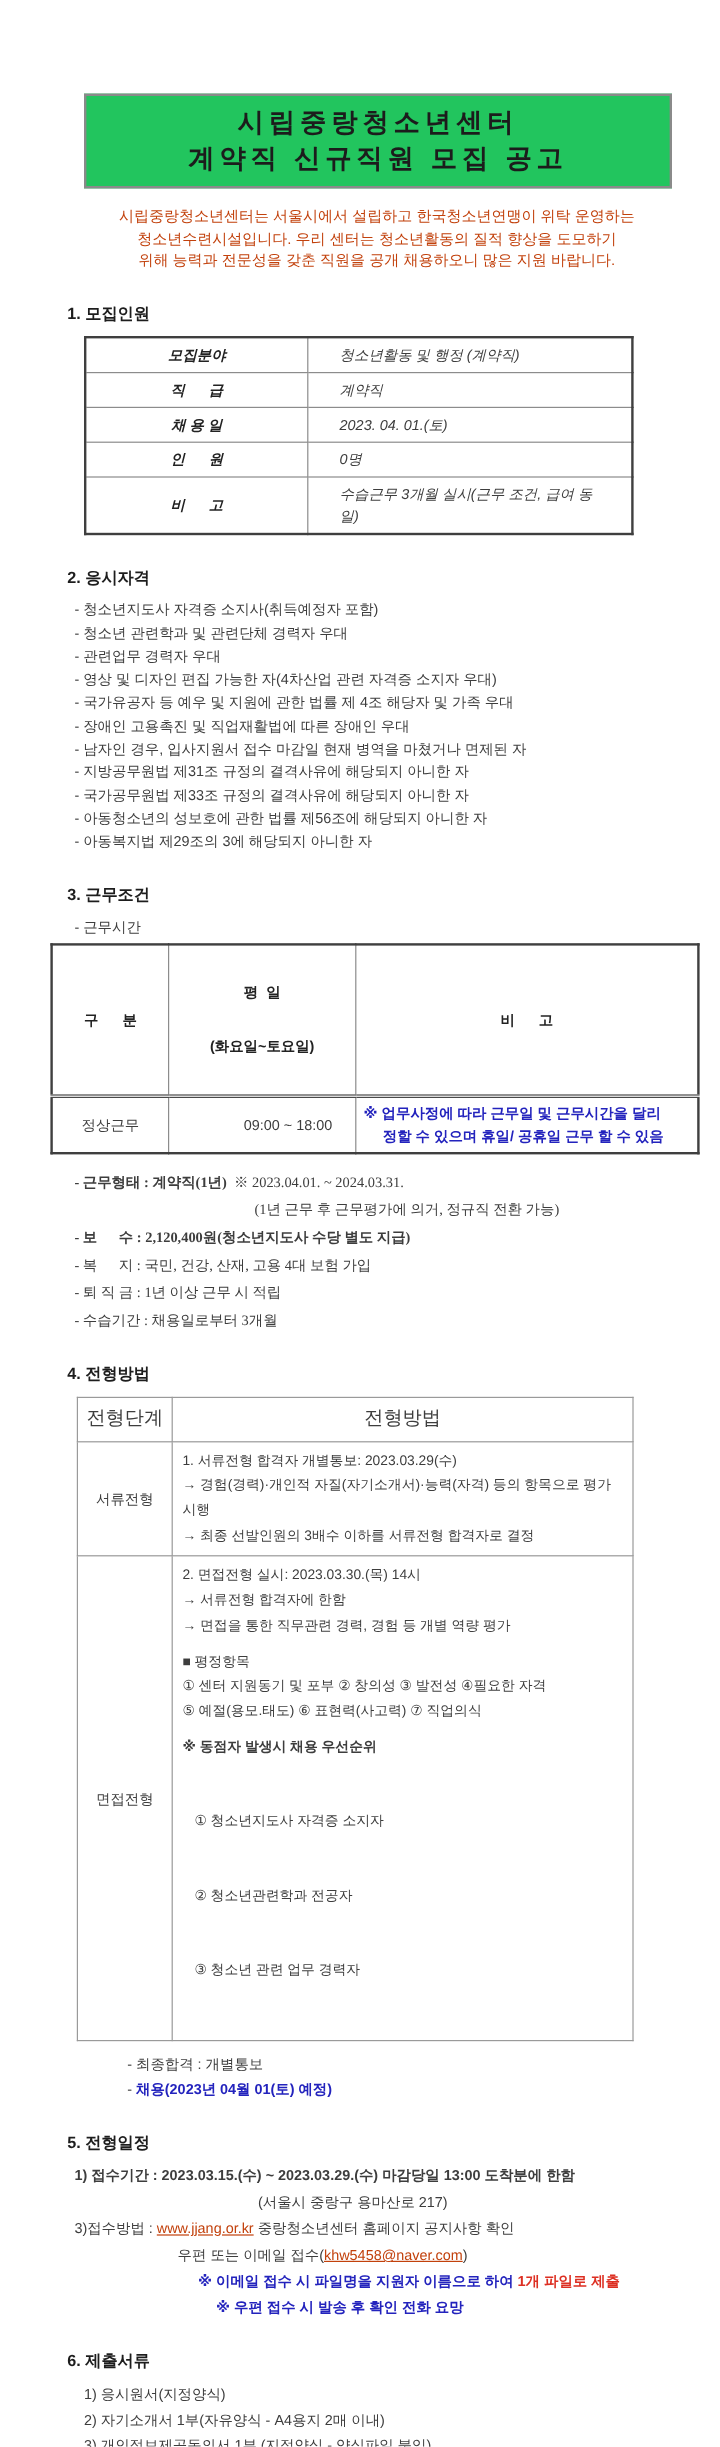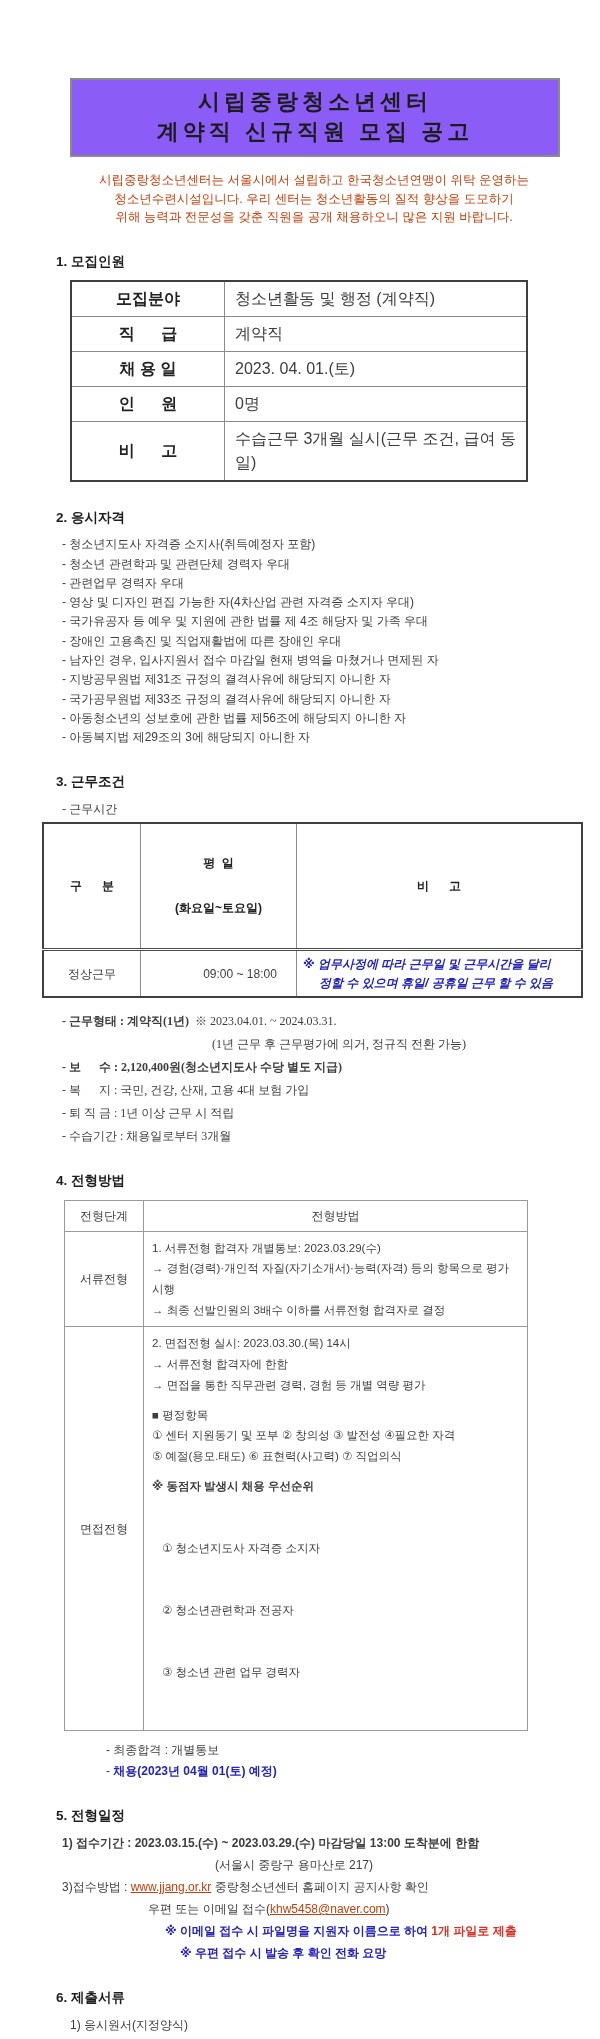--- a/index.html
+++ b/index.html
@@ -5,61 +5,61 @@
   html,body{margin:0;padding:0;}
   body{
     width:600px;height:2039px;overflow:hidden;background:#ffffff;
     font-family:"Liberation Sans","DejaVu Sans",sans-serif;
     color:#3d3d3d;font-size:12px;line-height:1.5;
     -webkit-font-smoothing:antialiased;
   }
   .page{padding:78px 34px 0 62px;}
   
   .title-box{
-    border:2px solid #8a8a8a;background:#8b5cf6;
+    border:2px solid #8a8a8a;background:#22c55e;
     margin:0 6px 14px 8px;padding:7px 4px 9px;
     text-align:center;color:#1c1c1c;
   }
   .title-box .tl{font-size:22px;font-weight:bold;letter-spacing:4px;line-height:1.35;white-space:pre;}
   
   .intro{text-align:center;font-size:12.5px;line-height:1.45;color:#c2410c;margin-bottom:22px;}
   .intro div{white-space:pre-wrap;}
   
   .sec{margin-top:26px;}
   .sec-h{font-size:13.5px;font-weight:bold;color:#1d1d1d;margin:0 0 8px -6px;white-space:pre;}
   .line{white-space:pre-wrap;margin:3px 0;}
   .b{font-weight:bold;}
   .blue{color:#2323bd;}
   .red{color:#dd2f22;}
   a.doc-link{color:#c2410c;text-decoration:underline;cursor:pointer;}
   
   table.t1{width:458px;margin:2px 0 0 8px;border-collapse:collapse;border:2px solid #3f3f3f;}
-  .t1 td{border:1px solid #8c8c8c;font-size:16px;padding:5px 10px;vertical-align:middle;}
+  .t1 td{border:1px solid #8c8c8c;font-size:12px;padding:5px 26px;vertical-align:middle;font-style:italic;}
   .t1 td.lab{width:132px;text-align:center;font-weight:bold;white-space:pre;color:#222;}
   .t1 td.val{white-space:pre-wrap;}
   
   .elig div{white-space:pre-wrap;margin:2.5px 0;line-height:1.4;}
   
   table.t3{width:541px;margin:4px 0 0 -20px;border-collapse:collapse;border:2px solid #3f3f3f;}
   .t3 td{border:1px solid #8c8c8c;font-size:12px;text-align:center;vertical-align:middle;}
   .t3 tr.hd td{border-bottom:3px double #4a4a4a;font-weight:bold;color:#222;padding:2px 2px;white-space:pre;line-height:1.25;}
   .t3 td.c1{width:92px;}
   .t3 td.c2{width:110px;padding-left:44px;}
   .t3 td.note{text-align:left;padding:4px 6px;}
-  .t3 .note div{white-space:pre-wrap;font-weight:bold;color:#2323bd;line-height:1.55;font-style:italic;}
+  .t3 .note div{white-space:pre-wrap;font-weight:bold;color:#2323bd;line-height:1.55;}
   .t3 .note div.n2{padding-left:16px;}
   
   .cond{margin-top:14px;font-family:Liberation Serif, serif;}
   .cond .line{margin:5px 0;}
   .ind150{padding-left:150px;}
   
   table.t4{width:464px;margin:2px 0 0 2px;border-collapse:collapse;}
   .t4 td{border:1px solid #9a9a9a;font-size:11.5px;vertical-align:middle;}
   .t4 td.stage{width:74px;text-align:center;white-space:pre;font-size:12px;}
-  .t4 tr.hd td{text-align:center;padding:6px 2px;font-size:12px;}
+  .t4 tr.hd td{text-align:center;padding:6px 2px;font-size:16px;}
   .t4 td.meth{padding:6px 8px;line-height:1.8;}
   .t4 .meth div{white-space:pre-wrap;}
   .t4 .gap{height:9px;}
   .t4 .tie-items div{padding-left:10px;}
   .after-t4{margin-top:10px;margin-left:44px;}
   
   .s5 .line{margin:4px 0;}
   .ind153{padding-left:153px;}
   .ind86{padding-left:86px;}
   .ind103{padding-left:103px;}

